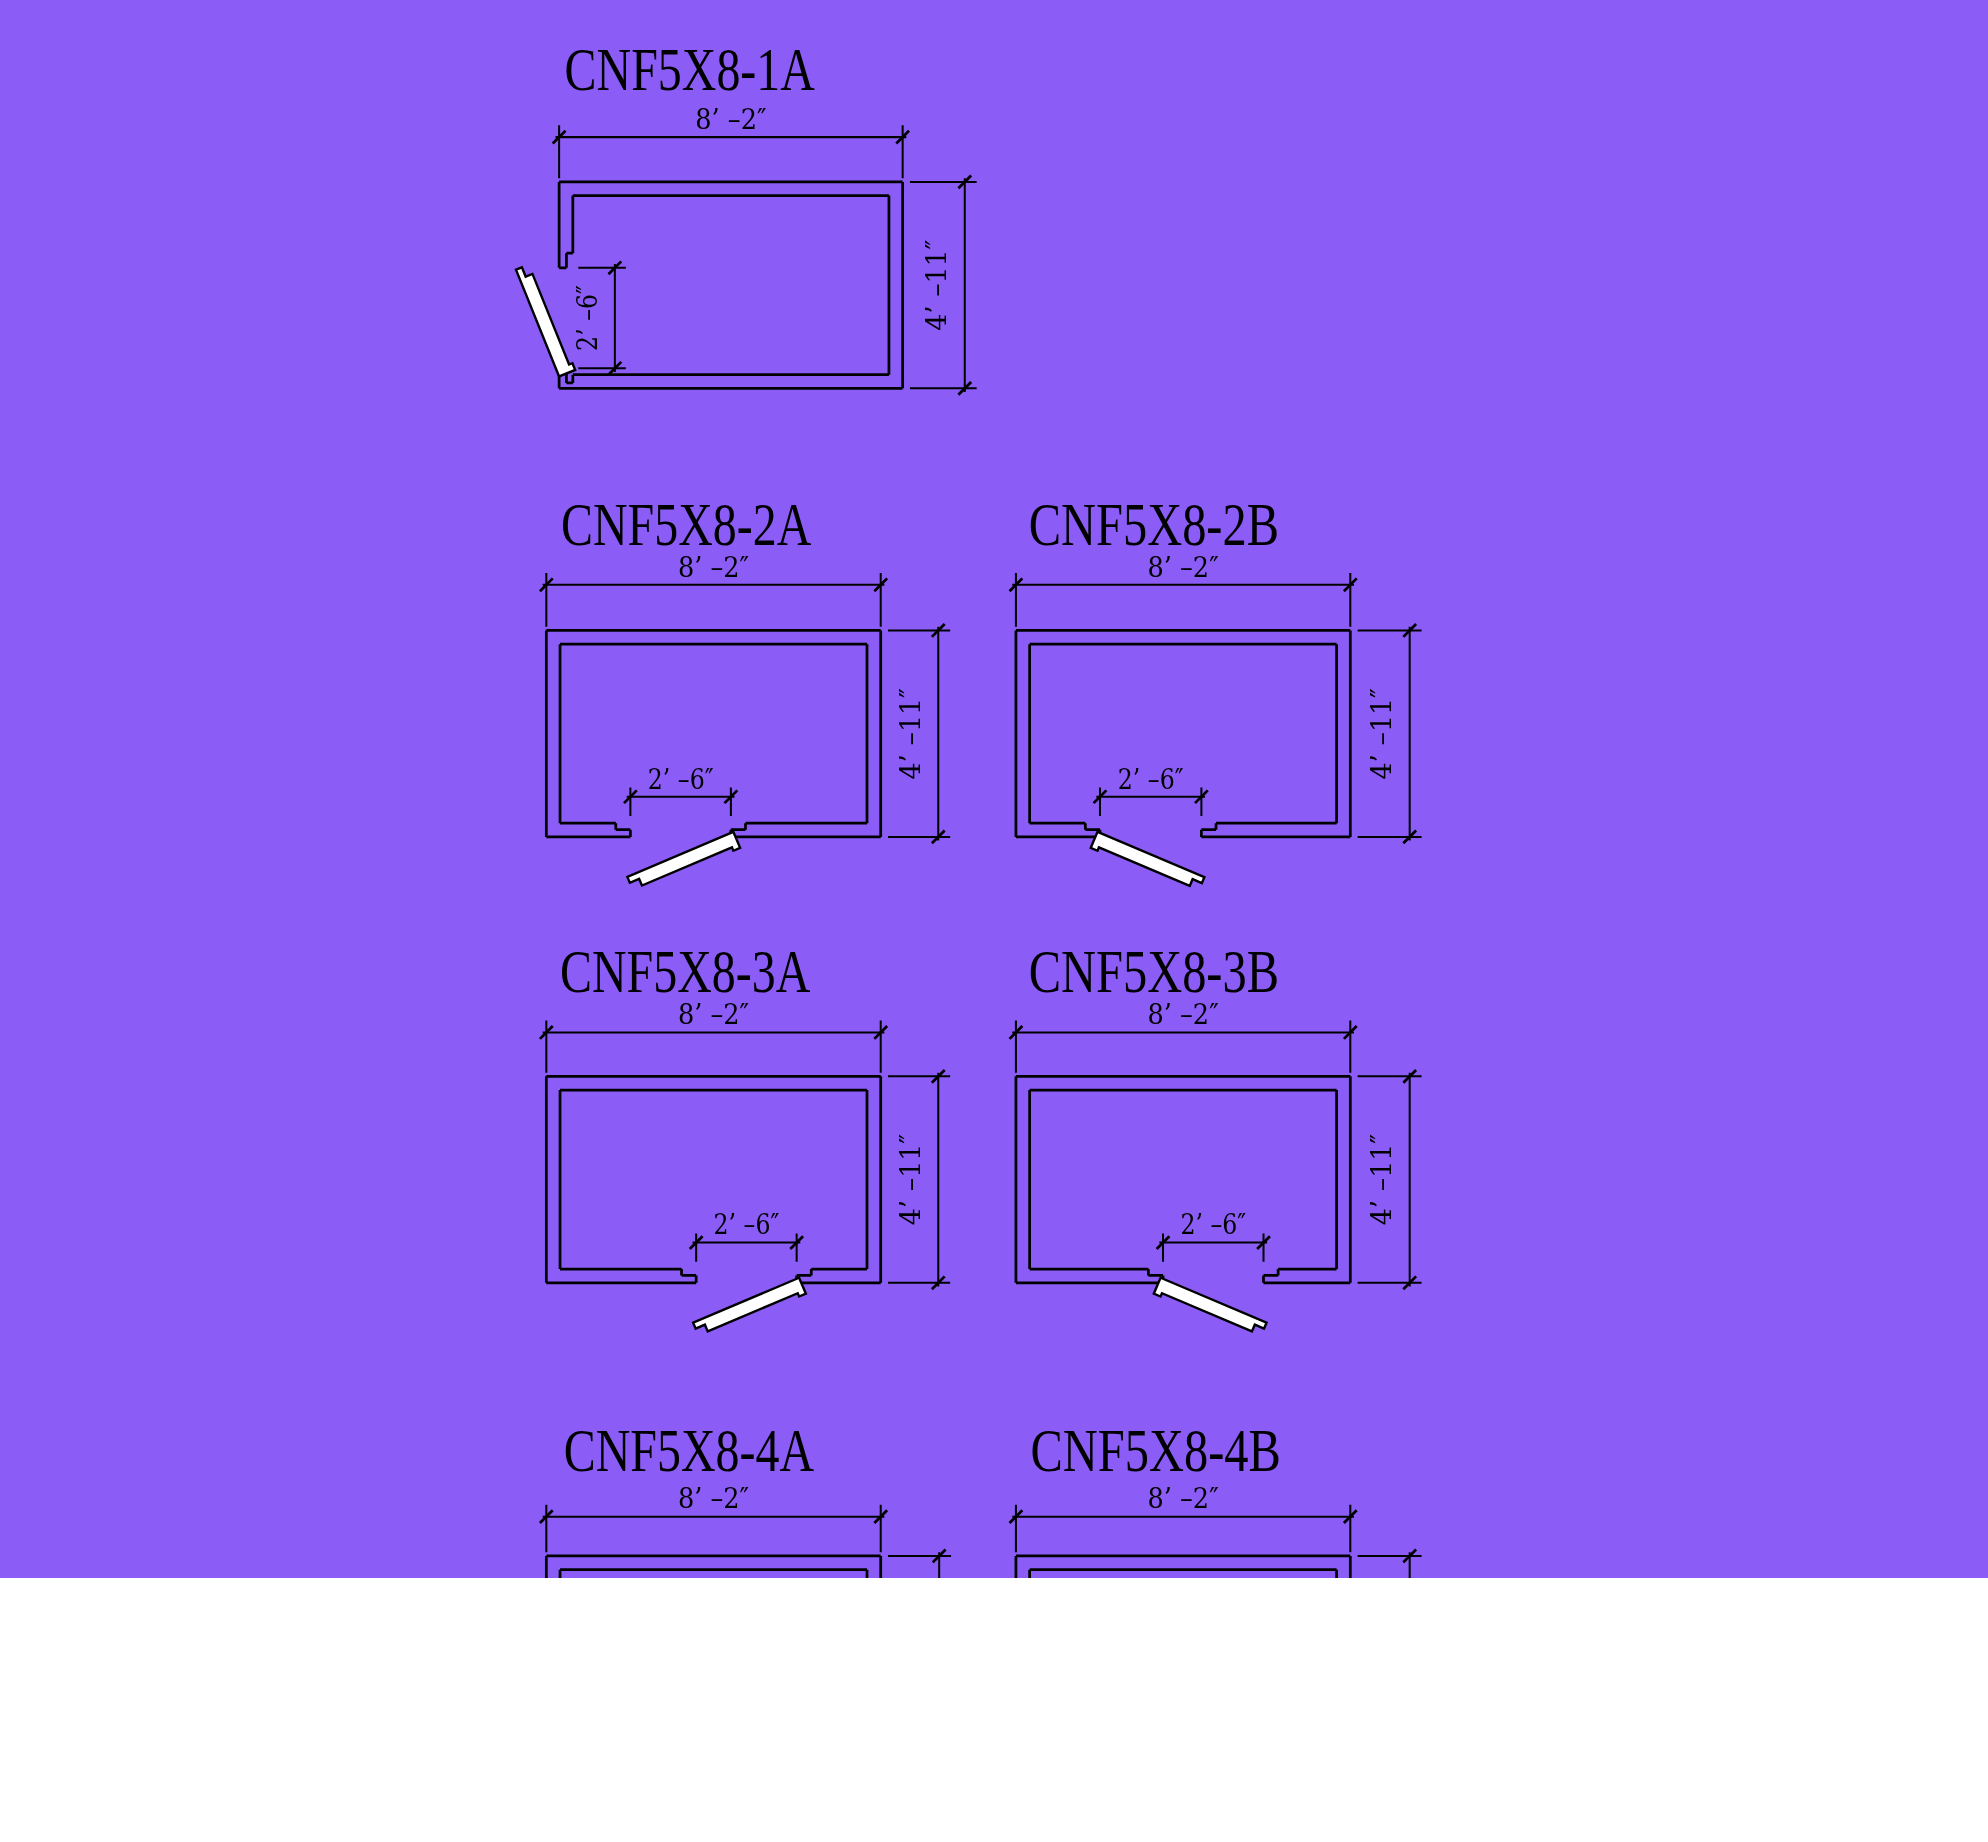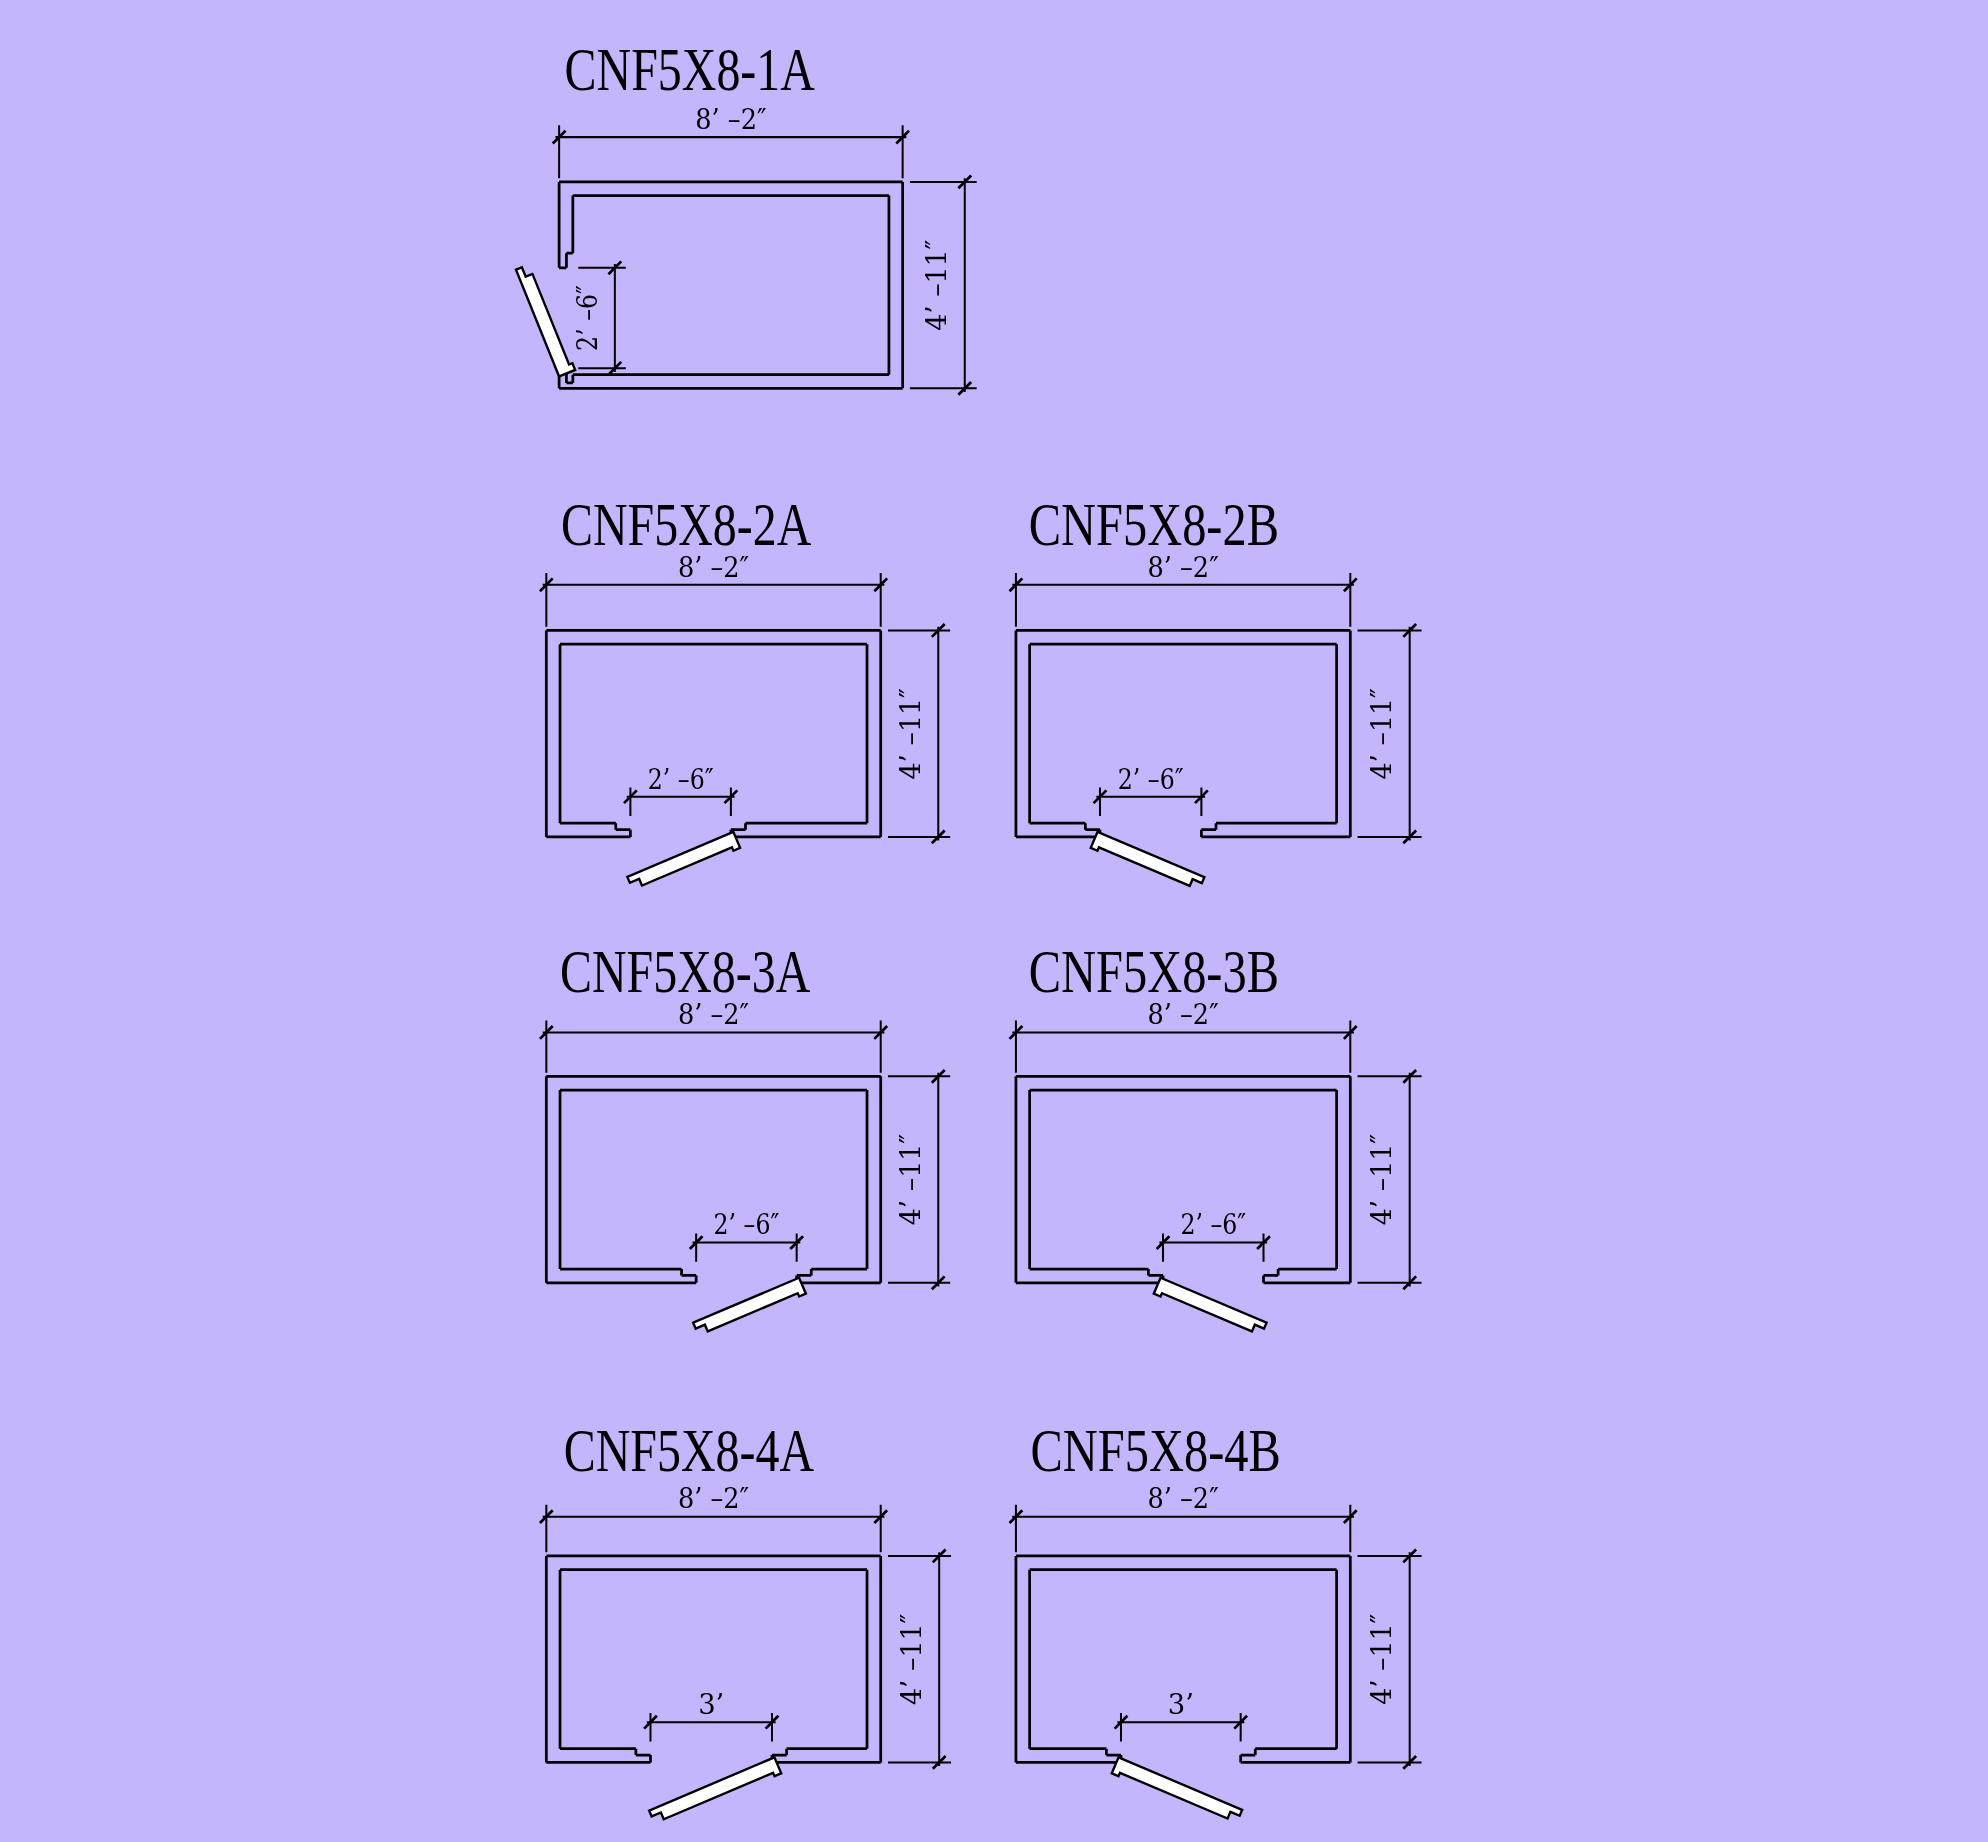--- a/index.html
+++ b/index.html
@@ -3,22 +3,22 @@
 <meta charset="utf-8">
 <style>
   html, body {
     margin: 0;
     padding: 0;
     background: #ffffff;
   }
   #stage {
     position: relative;
     width: 1988px;
-    height: 1842px;
-    background: #c4b5fd;
+    height: 1578px;
+    background: #8b5cf6;
     overflow: hidden;
   }
   svg text {
     fill: #000000;
   }
   .diagram-title {
     font-family: "Liberation Serif", "DejaVu Serif", serif;
     font-size: 66px;
   }
   .dim-label {

